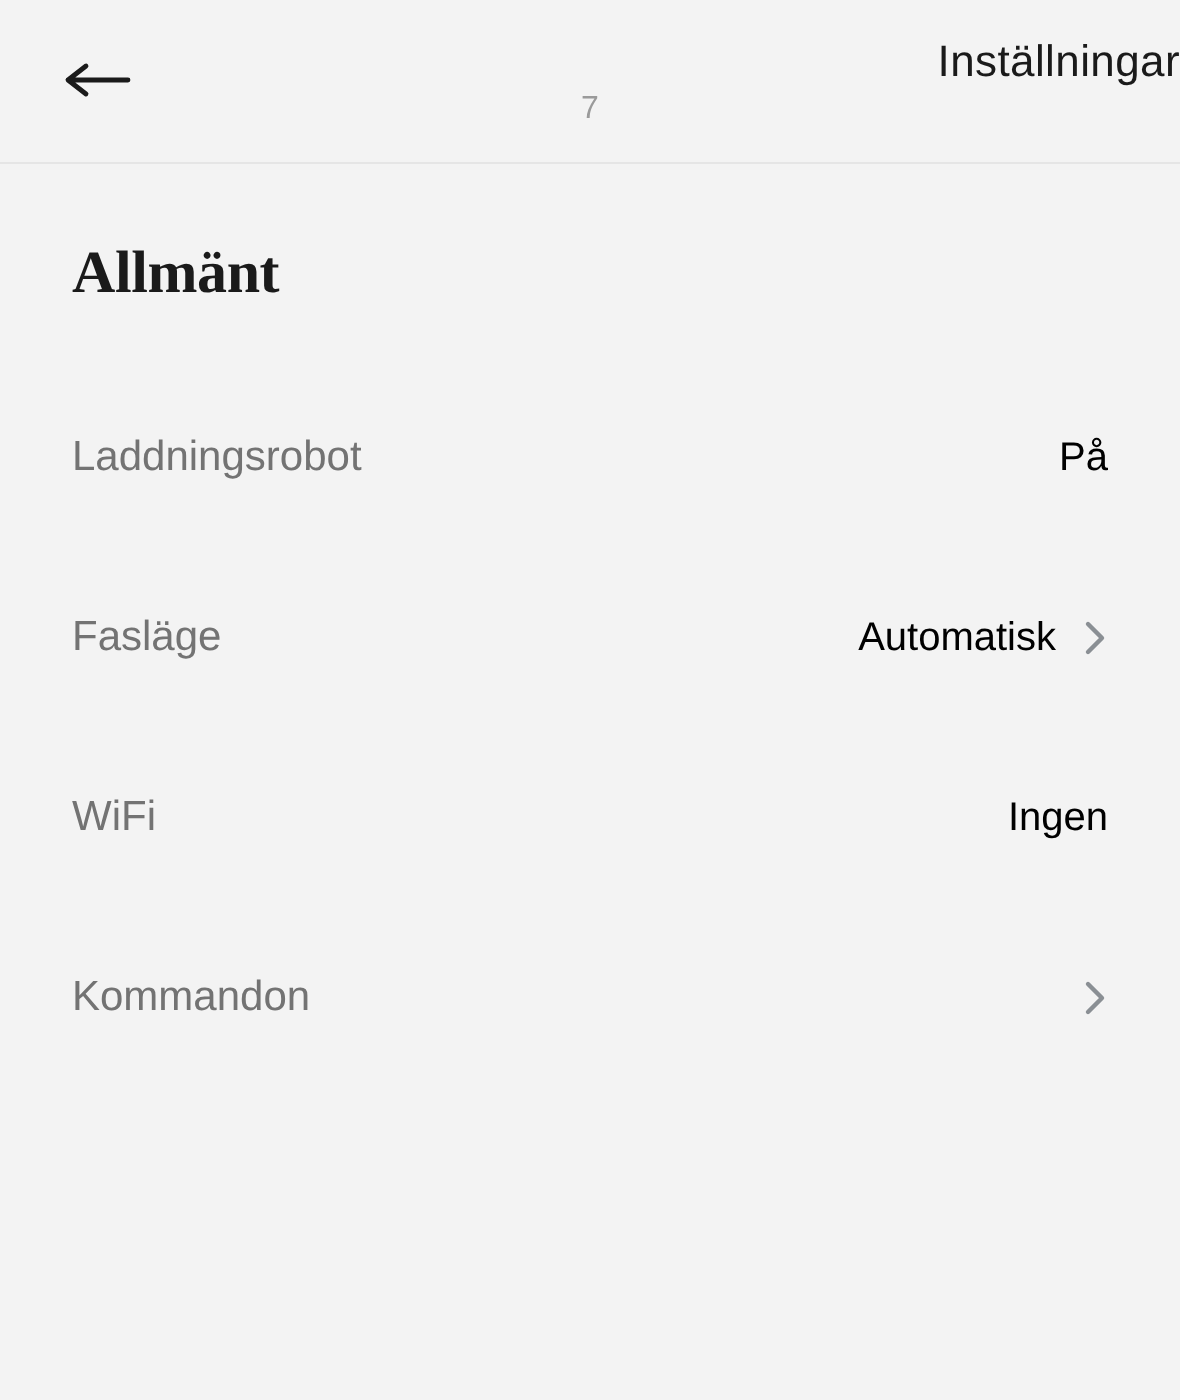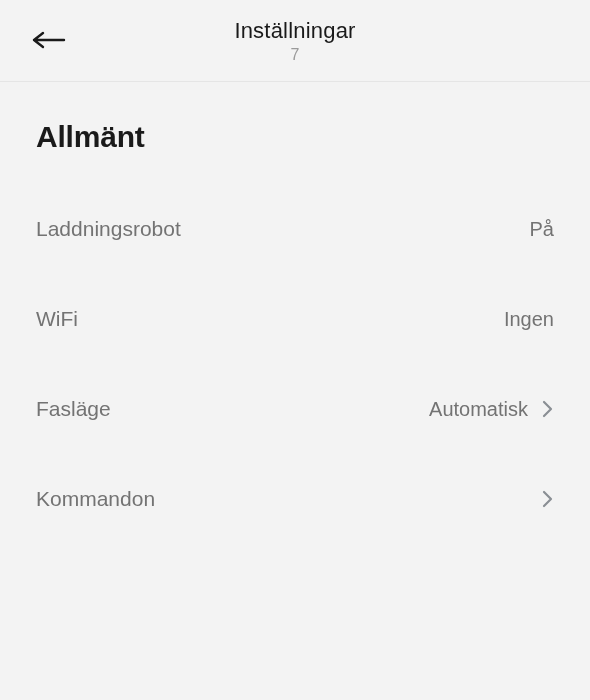--- a/index.html
+++ b/index.html
@@ -42,56 +42,58 @@
     }
     .header-title-wrap {
       width: 100%;
       text-align: center;
     }
     .header-title {
       font-size: 22px;
       font-weight: 500;
       color: #1a1a1a;
       letter-spacing: 0.2px;
+      text-align: right;
     }
     .header-sub {
       font-size: 16px;
       color: #9a9a9a;
       margin-top: 2px;
     }
     .section {
       padding: 0 36px;
     }
     .section-title {
       font-size: 30px;
       font-weight: 600;
       color: #1a1a1a;
       margin-top: 38px;
       margin-bottom: 30px;
       letter-spacing: -0.2px;
+      font-family: Liberation Serif, serif;
     }
     .row {
       display: flex;
       align-items: center;
       justify-content: space-between;
       height: 90px;
     }
     .row-label {
       font-size: 21px;
       font-weight: 400;
       color: #737373;
     }
     .row-right {
       display: flex;
       align-items: center;
       gap: 14px;
     }
     .row-value {
       font-size: 20px;
-      color: #737373;
+      color: #000000;
       font-weight: 400;
     }
     .chevron {
       display: flex;
       align-items: center;
     }
     .chevron svg {
       stroke: #8a8f94;
       stroke-width: 2.2;
       fill: none;
@@ -119,35 +121,35 @@
 
   <div class="row">
     <div class="row-label">Laddningsrobot</div>
     <div class="row-right">
       <div class="row-value">På</div>
     </div>
   </div>
 
 
   <div class="row">
-    <div class="row-label">WiFi</div>
-    <div class="row-right">
-      <div class="row-value">Ingen</div>
-    </div>
-  </div>
-
-  <div class="row">
     <div class="row-label">Fasläge</div>
     <div class="row-right">
       <div class="row-value">Automatisk</div>
       <div class="chevron">
         <svg width="12" height="20" viewBox="0 0 12 20">
             <path d="M2 3 L9 10 L2 17"></path>
           </svg>
       </div>
+    </div>
+  </div>
+
+  <div class="row">
+    <div class="row-label">WiFi</div>
+    <div class="row-right">
+      <div class="row-value">Ingen</div>
     </div>
   </div>
 
 
   <div class="row">
     <div class="row-label">Kommandon</div>
     <div class="row-right">
       <div class="chevron">
         <svg width="12" height="20" viewBox="0 0 12 20">
             <path d="M2 3 L9 10 L2 17"></path>

